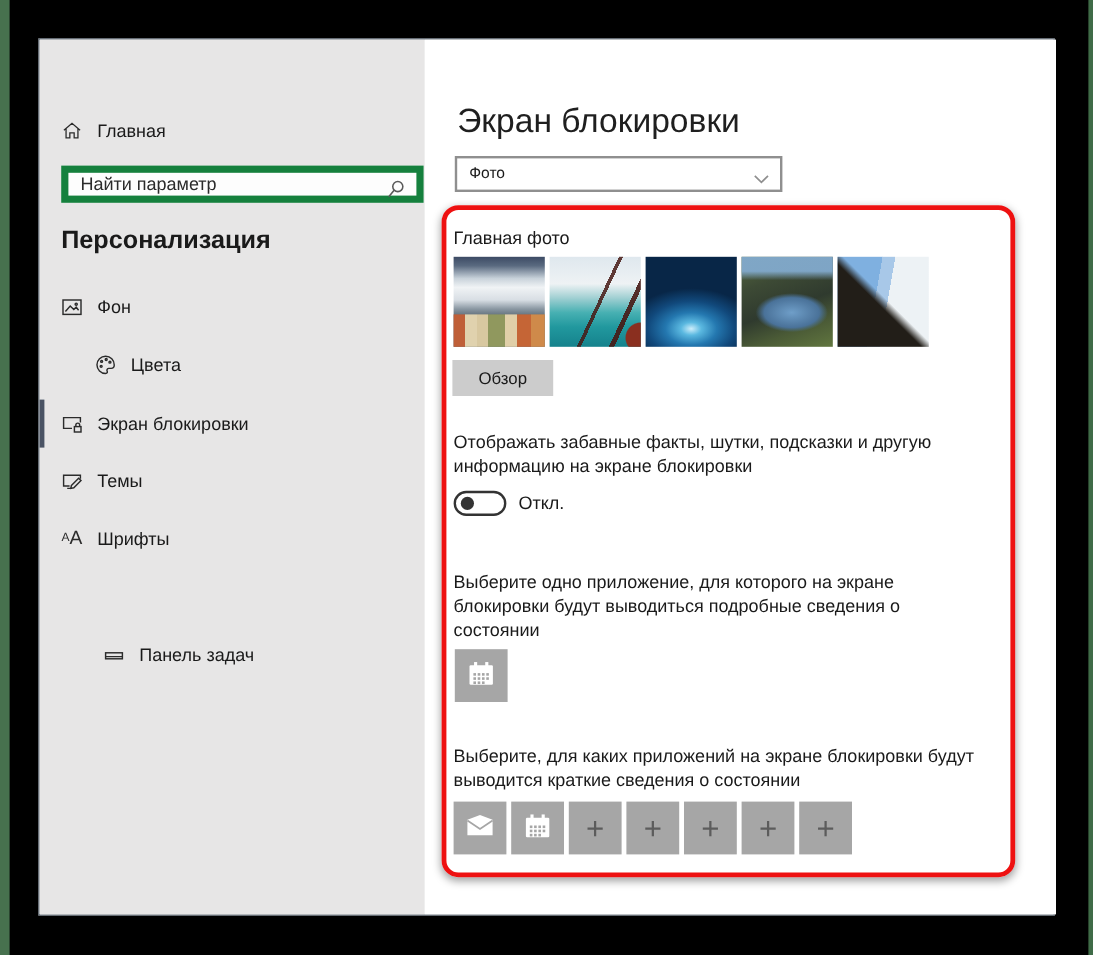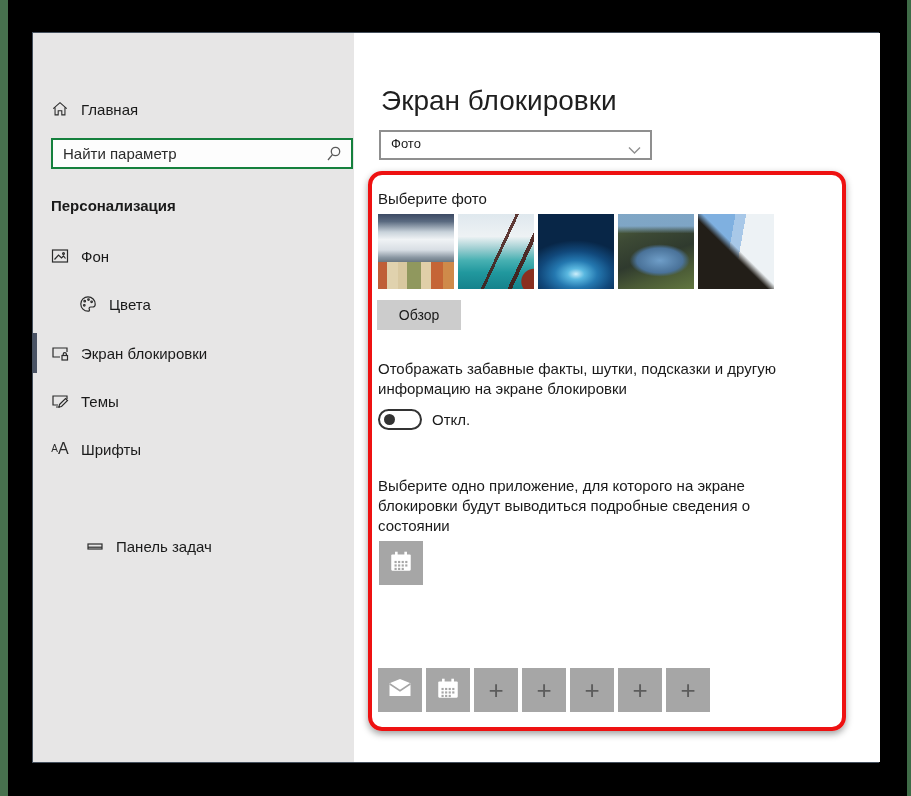--- a/index.html
+++ b/index.html
@@ -26,27 +26,27 @@
 
   
   #sidebar { position:absolute; left:0; top:0; width:321px; height:729px; background:#e7e6e6; }
   .side-row { position:absolute; left:0; width:321px; height:40px; display:flex;
               align-items:center; cursor:pointer; }
   .side-row .icon { position:absolute; left:17px; width:20px; height:20px; color:#2b2b2b;
                     display:flex; align-items:center; justify-content:center; }
   .side-row .lbl { position:absolute; left:48px; font-size:15px; color:#1a1a1a; white-space:nowrap; }
   .accent-bar { position:absolute; left:0; top:0; width:4px; height:40px; background:#4a5364; }
   #search-box { position:absolute; left:18px; top:105px; width:302px; height:31px;
-                background:#fdfdfd; border:2px solid #15803d; }
+                background:#fdfdfd; border:6px solid #15803d; }
   #search-box input { position:absolute; left:0; top:0; width:100%; height:100%;
                       border:none; outline:none; background:transparent; padding:0 34px 0 10px;
                       font-size:15px; color:#1a1a1a; font-family:inherit; }
   #search-box input::placeholder { color:#2b2b2b; opacity:1; }
   .search-icon { position:absolute; right:8px; top:5px; }
-  .section-title { position:absolute; left:18px; top:164px; font-size:15px; font-weight:700; color:#1a1a1a; }
+  .section-title { position:absolute; left:18px; top:156px; font-size:21px; font-weight:700; color:#1a1a1a; }
   .fonts-glyph { font-weight:400; color:#2b2b2b; line-height:1; }
   .fonts-glyph .fg-s { font-size:10px; vertical-align:6px; }
   .fonts-glyph .fg-l { font-size:16px; }
 
   
   #content { position:absolute; left:321px; top:0; width:526px; height:729px; background:#fff; }
   .page-title { position:absolute; left:27px; top:52px; font-size:28px; font-weight:300; color:#1f1f1f; }
   .dropdown { position:absolute; left:25px; top:97px; width:273px; height:30px;
               background:#fff; border:2px solid #8f8f8f; cursor:pointer; }
   .dropdown .dd-val { position:absolute; left:10px; top:4px; font-size:13px; color:#1a1a1a; }
@@ -232,21 +232,21 @@
         <span class="dd-val">Фото</span>
         <span class="dd-chev">
           <svg width="13" height="9" viewBox="0 0 13 9" fill="none" stroke="#8f8f8f" stroke-width="1.4">
             <path d="M1 1.5 L6.5 7 L12 1.5"></path>
           </svg>
         </span>
       </div>
 
       <div class="red-annotation"></div>
 
-      <div class="sec-label" id="choose-photo-label">Выберите фото</div>
+      <div class="sec-label" id="choose-photo-label">Главная фото</div>
 
       <div class="thumb-row">
         <div class="thumb thumb-1"></div>
         <div class="thumb thumb-2"></div>
         <div class="thumb thumb-3"></div>
         <div class="thumb thumb-4"></div>
         <div class="thumb thumb-5"></div>
       </div>
 
       <button class="browse-btn">Обзор</button>
@@ -279,20 +279,22 @@
                 <rect x="12.6" y="14.2" width="2" height="2"></rect>
                 <rect x="15.9" y="14.2" width="2" height="2"></rect>
               <rect x="6" y="17.4" width="2" height="2"></rect>
                 <rect x="9.3" y="17.4" width="2" height="2"></rect>
                 <rect x="12.6" y="17.4" width="2" height="2"></rect>
             </g>
           </svg>
         </span>
       </button>
 
+      <div class="sec-label" id="quick-status-text">Выберите, для каких приложений на экране блокировки будут
+выводится краткие сведения о состоянии</div>
 
       <div class="tile-row">
         <button class="app-tile">
           <span>
             <svg width="28" height="28" viewBox="0 0 24 24">
               <path d="M3 7 L12 3.5 L21 7 V18 H3 Z" fill="#ffffff"></path>
               <path d="M3 7.5 L12 13.5 L21 7.5" fill="none" stroke="#a6a6a6" stroke-width="1.3"></path>
             </svg>
           </span>
         </button>

